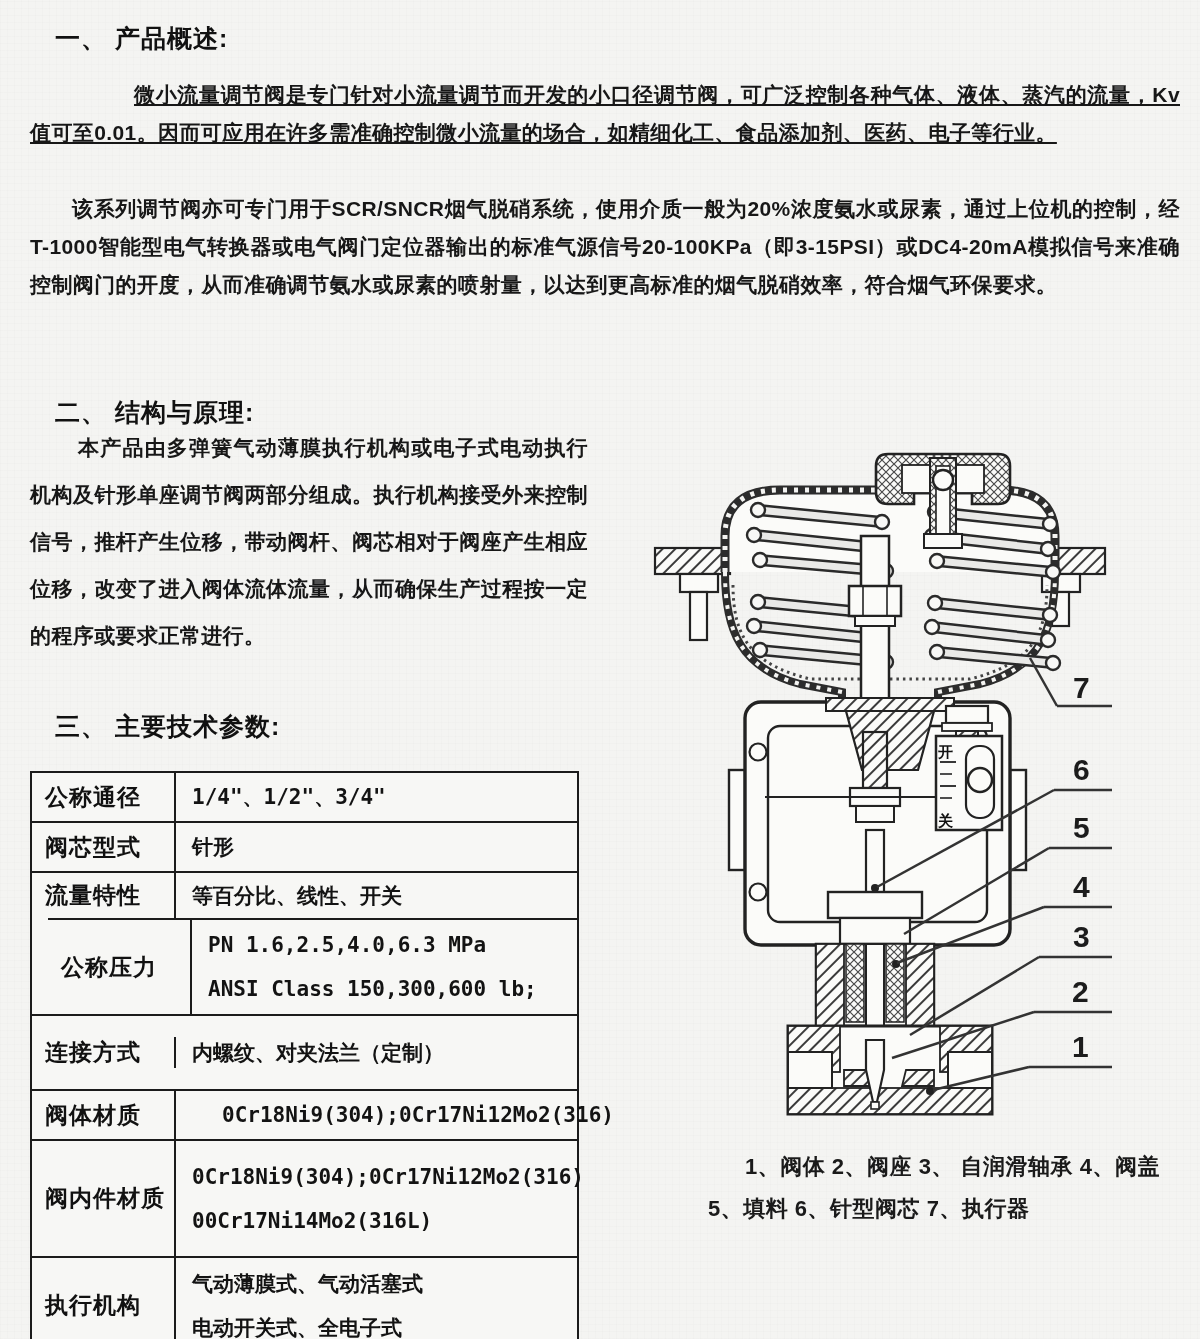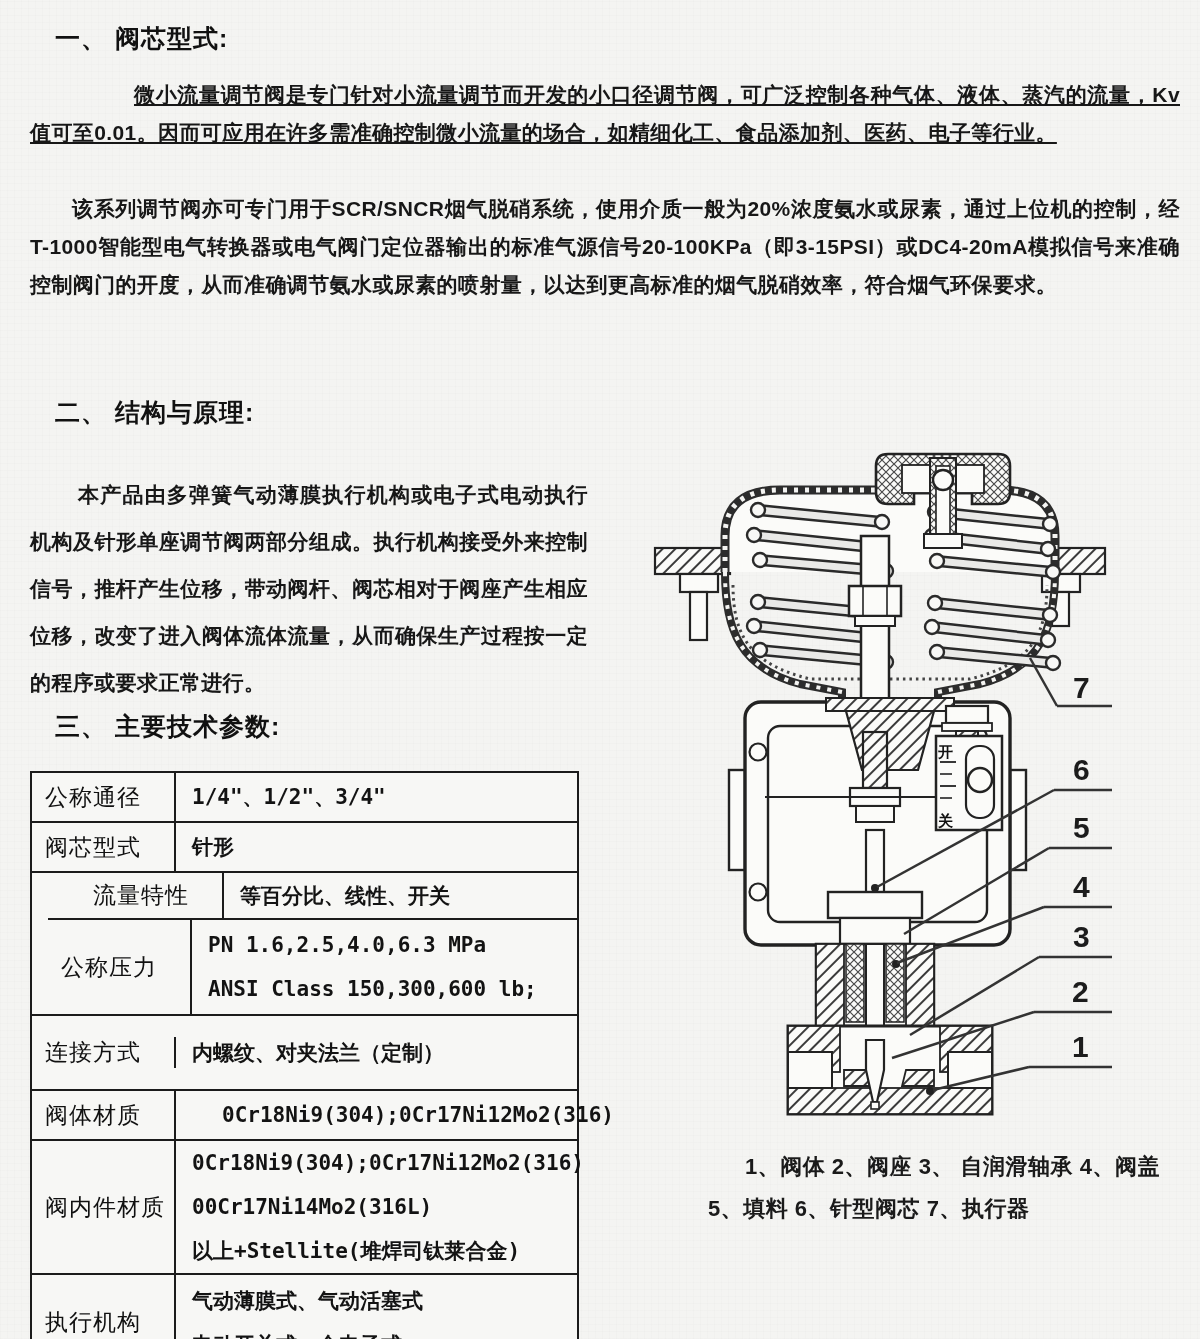--- a/index.html
+++ b/index.html
@@ -33,21 +33,21 @@
   
   .ptable{
     position:absolute;left:30px;top:771px;width:545px;
     border:2px solid #1b1b1b;background:#f7f7f5;
   }
   .prow{display:flex;border-top:2px solid #1b1b1b;}
   .prow:first-child{border-top:none;}
   .pl{
     width:144px;min-width:144px;border-right:2px solid #1b1b1b;
     display:flex;align-items:center;padding-left:13px;box-sizing:border-box;
-    font-size:23px;font-weight:400;color:#111;letter-spacing:1px;
+    font-size:23px;font-weight:700;color:#111;letter-spacing:1px;
   }
   .pv{
     flex:1;display:flex;flex-direction:column;justify-content:center;
     padding-left:16px;box-sizing:border-box;
   }
   .pv div{
     font-family:"DejaVu Sans Mono","Liberation Mono",monospace;
     font-size:21px;font-weight:700;color:#131313;line-height:44px;
     white-space:nowrap;letter-spacing:0px;
   }
@@ -66,43 +66,43 @@
   svg text.ind{
     font-family:"Liberation Sans","DejaVu Sans",sans-serif;
     font-size:15px;font-weight:700;fill:#111;
   }
 </style>
 </head>
 <body>
 
 <div class="page">
 
-  <div class="abs heading" style="left:55px;top:22px;">一、 阀芯型式:</div>
+  <div class="abs heading" style="left:55px;top:22px;">一、 产品概述:</div>
   <div class="abs para" style="left:30px;top:76px;width:1150px;text-indent:104px;text-decoration:underline;">微小流量调节阀是专门针对小流量调节而开发的小口径调节阀，可广泛控制各种气体、液体、蒸汽的流量，Kv值可至0.01。因而可应用在许多需准确控制微小流量的场合，如精细化工、食品添加剂、医药、电子等行业。</div>
   <div class="abs para" style="left:30px;top:190px;width:1150px;text-indent:42px;">该系列调节阀亦可专门用于SCR/SNCR烟气脱硝系统，使用介质一般为20%浓度氨水或尿素，通过上位机的控制，经T-1000智能型电气转换器或电气阀门定位器输出的标准气源信号20-100KPa（即3-15PSI）或DC4-20mA模拟信号来准确控制阀门的开度，从而准确调节氨水或尿素的喷射量，以达到更高标准的烟气脱硝效率，符合烟气环保要求。</div>
 
   <div class="abs heading" style="left:55px;top:396px;">二、 结构与原理:</div>
-  <div class="abs para-narrow" style="left:30px;top:471px;width:558px;text-indent:48px;">本产品由多弹簧气动薄膜执行机构或电子式电动执行机构及针形单座调节阀两部分组成。执行机构接受外来控制信号，推杆产生位移，带动阀杆、阀芯相对于阀座产生相应位移，改变了进入阀体流体流量，从而确保生产过程按一定的程序或要求正常进行。</div>
+  <div class="abs para-narrow" style="left:30px;top:424px;width:558px;text-indent:48px;">本产品由多弹簧气动薄膜执行机构或电子式电动执行机构及针形单座调节阀两部分组成。执行机构接受外来控制信号，推杆产生位移，带动阀杆、阀芯相对于阀座产生相应位移，改变了进入阀体流体流量，从而确保生产过程按一定的程序或要求正常进行。</div>
 
   <div class="abs heading" style="left:55px;top:710px;">三、 主要技术参数:</div>
 
   <div class="ptable">
     <div class="prow" style="min-height:48px;">
       <div class="pl">公称通径</div>
       <div class="pv">
           <div>1/4"、1/2"、3/4"</div>
         </div>
     </div>
     <div class="prow" style="min-height:48px;justify-content:space-between;">
       <div class="pl">阀芯型式</div>
       <div class="pv">
           <div>针形</div>
         </div>
     </div>
-    <div class="prow" style="min-height:45px;padding-left:48px;">
+    <div class="prow" style="min-height:45px;">
       <div class="pl">流量特性</div>
       <div class="pv">
           <div>等百分比、线性、开关</div>
         </div>
     </div>
     <div class="prow" style="min-height:94px;margin-left:16px;">
       <div class="pl">公称压力</div>
       <div class="pv">
         <div>PN 1.6,2.5,4.0,6.3 MPa</div>
         <div>ANSI Class 150,300,600 lb;</div>
@@ -118,21 +118,20 @@
       <div class="pl">阀体材质</div>
       <div class="pv">
           <div>0Cr18Ni9(304);0Cr17Ni12Mo2(316)</div>
         </div>
     </div>
     <div class="prow" style="min-height:115px;">
       <div class="pl">阀内件材质</div>
       <div class="pv">
         <div>0Cr18Ni9(304);0Cr17Ni12Mo2(316)</div>
         <div>00Cr17Ni14Mo2(316L)</div>
-        <div>以上+Stellite(堆焊司钛莱合金)</div>
       </div>
     </div>
     <div class="prow" style="min-height:95px;">
       <div class="pl">执行机构</div>
       <div class="pv">
         <div>气动薄膜式、气动活塞式</div>
         <div>电动开关式、全电子式</div>
       </div>
     </div>
   </div>

